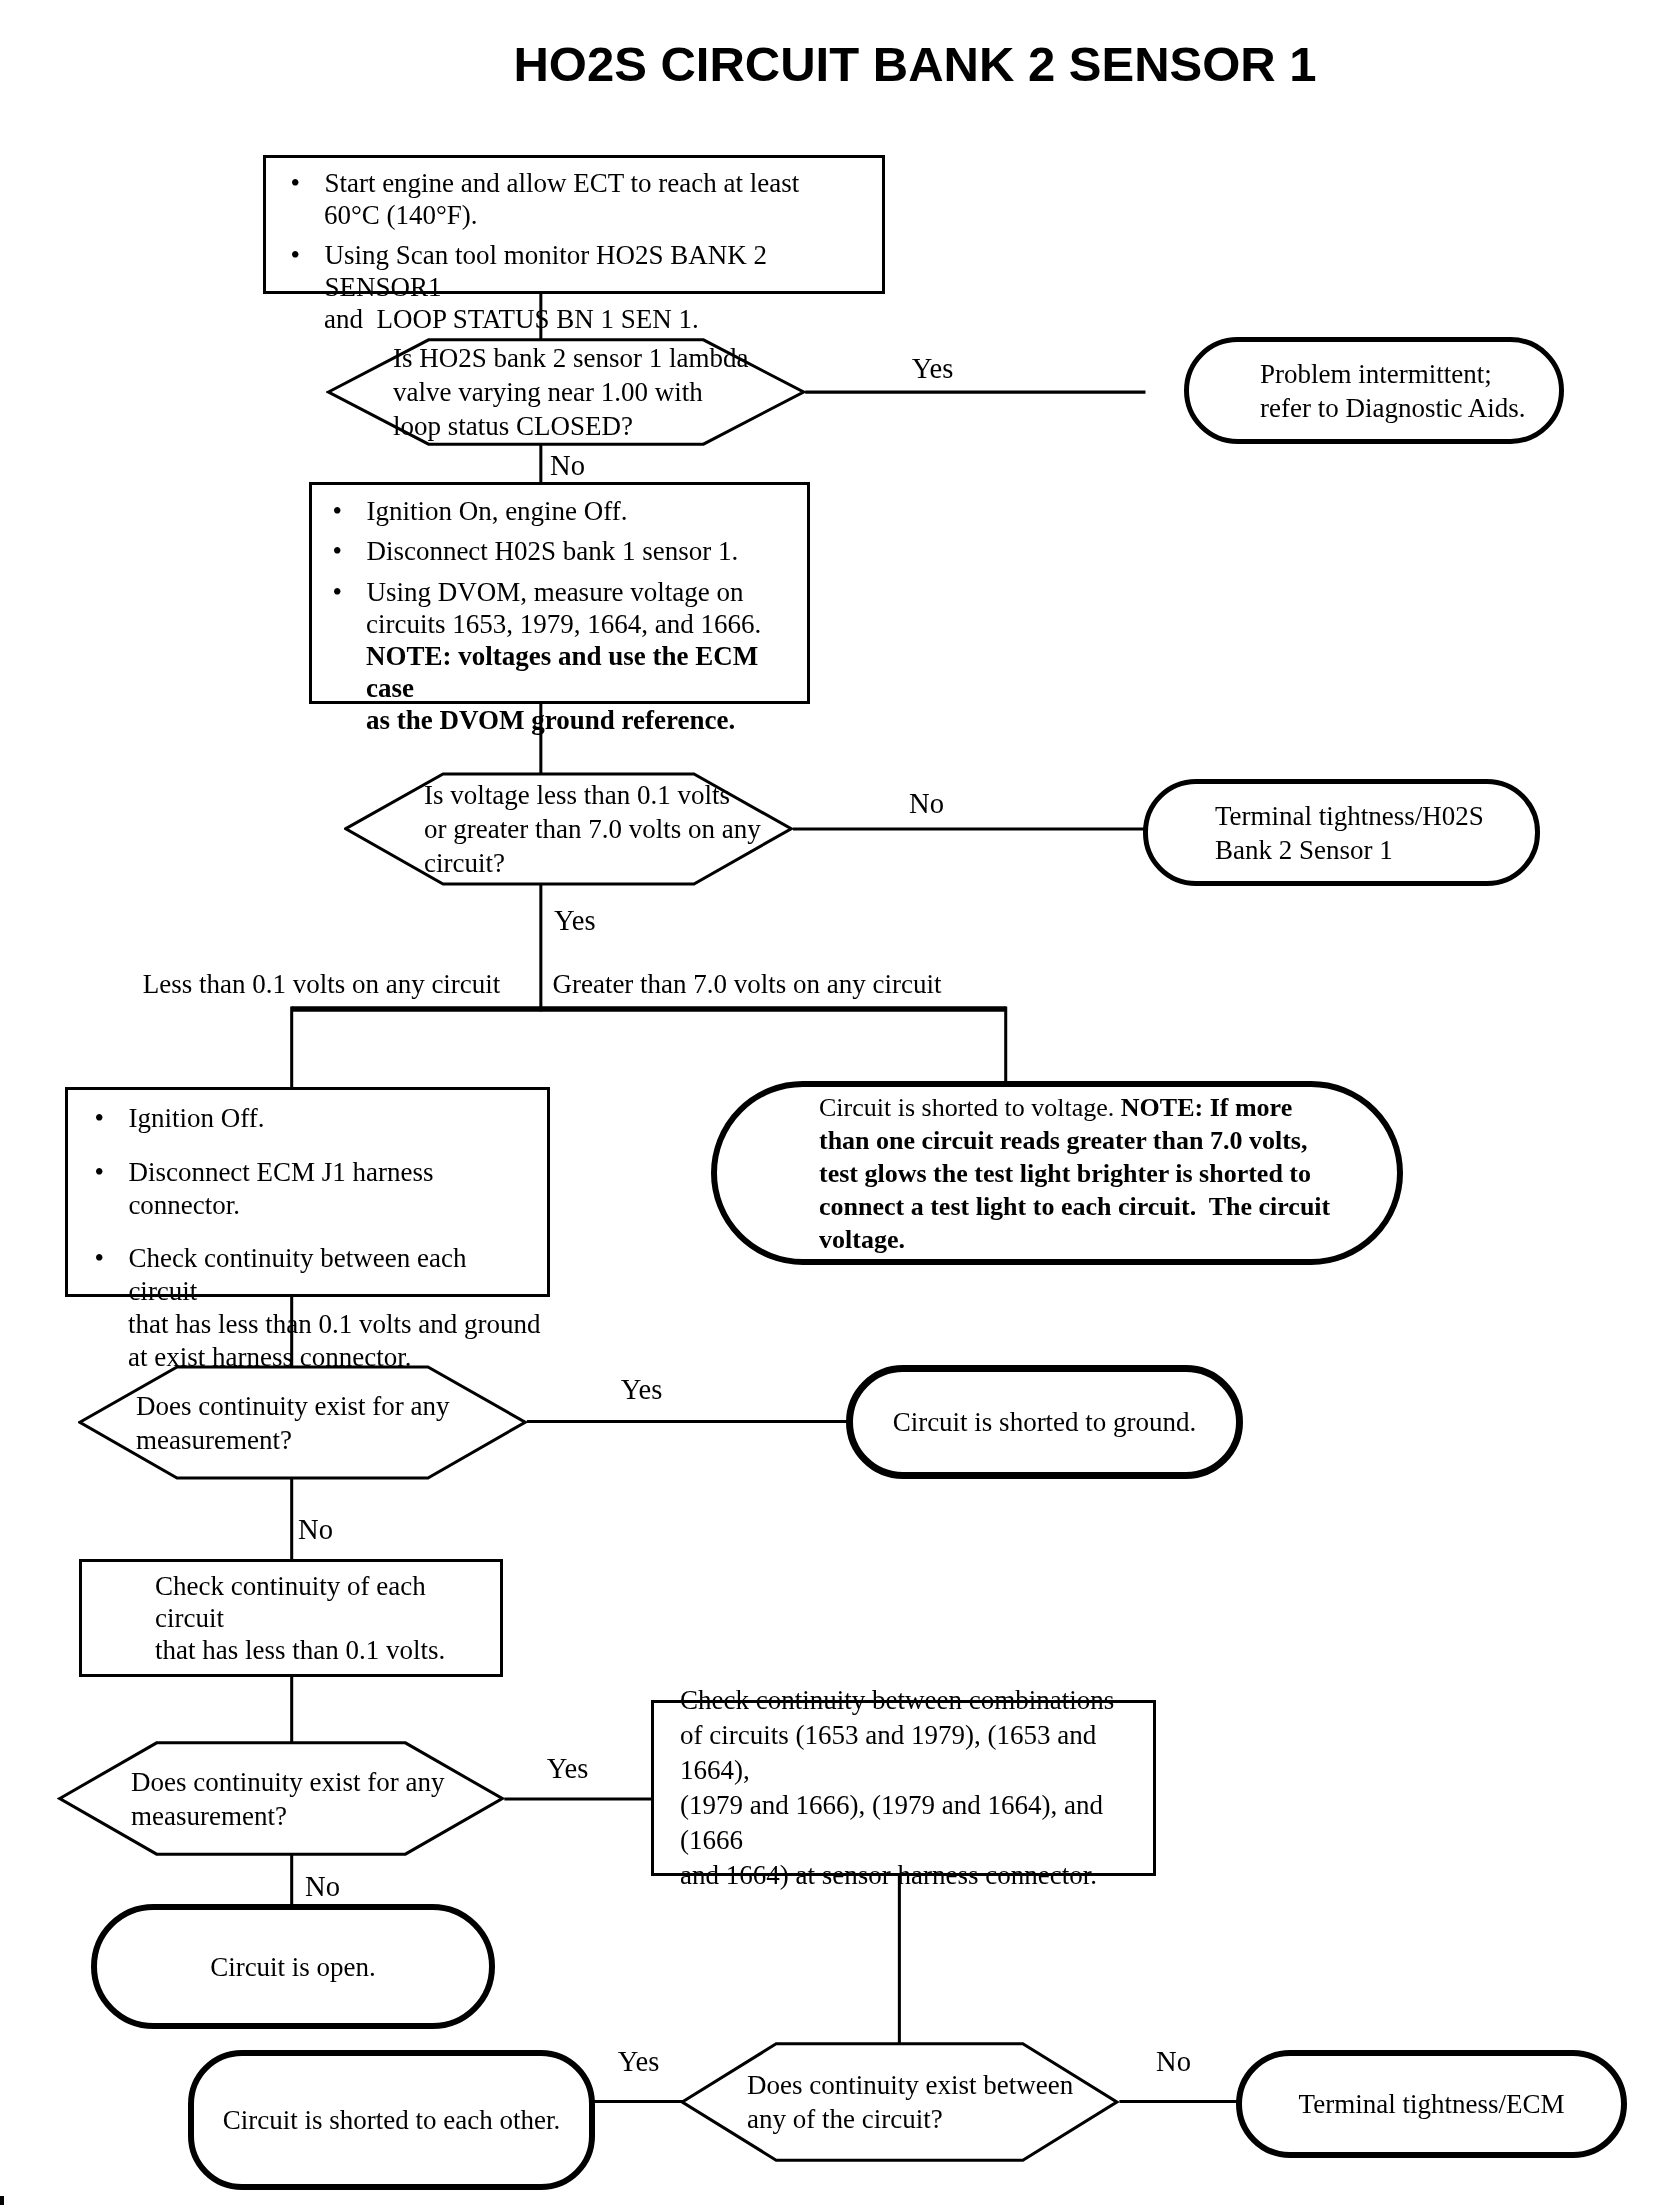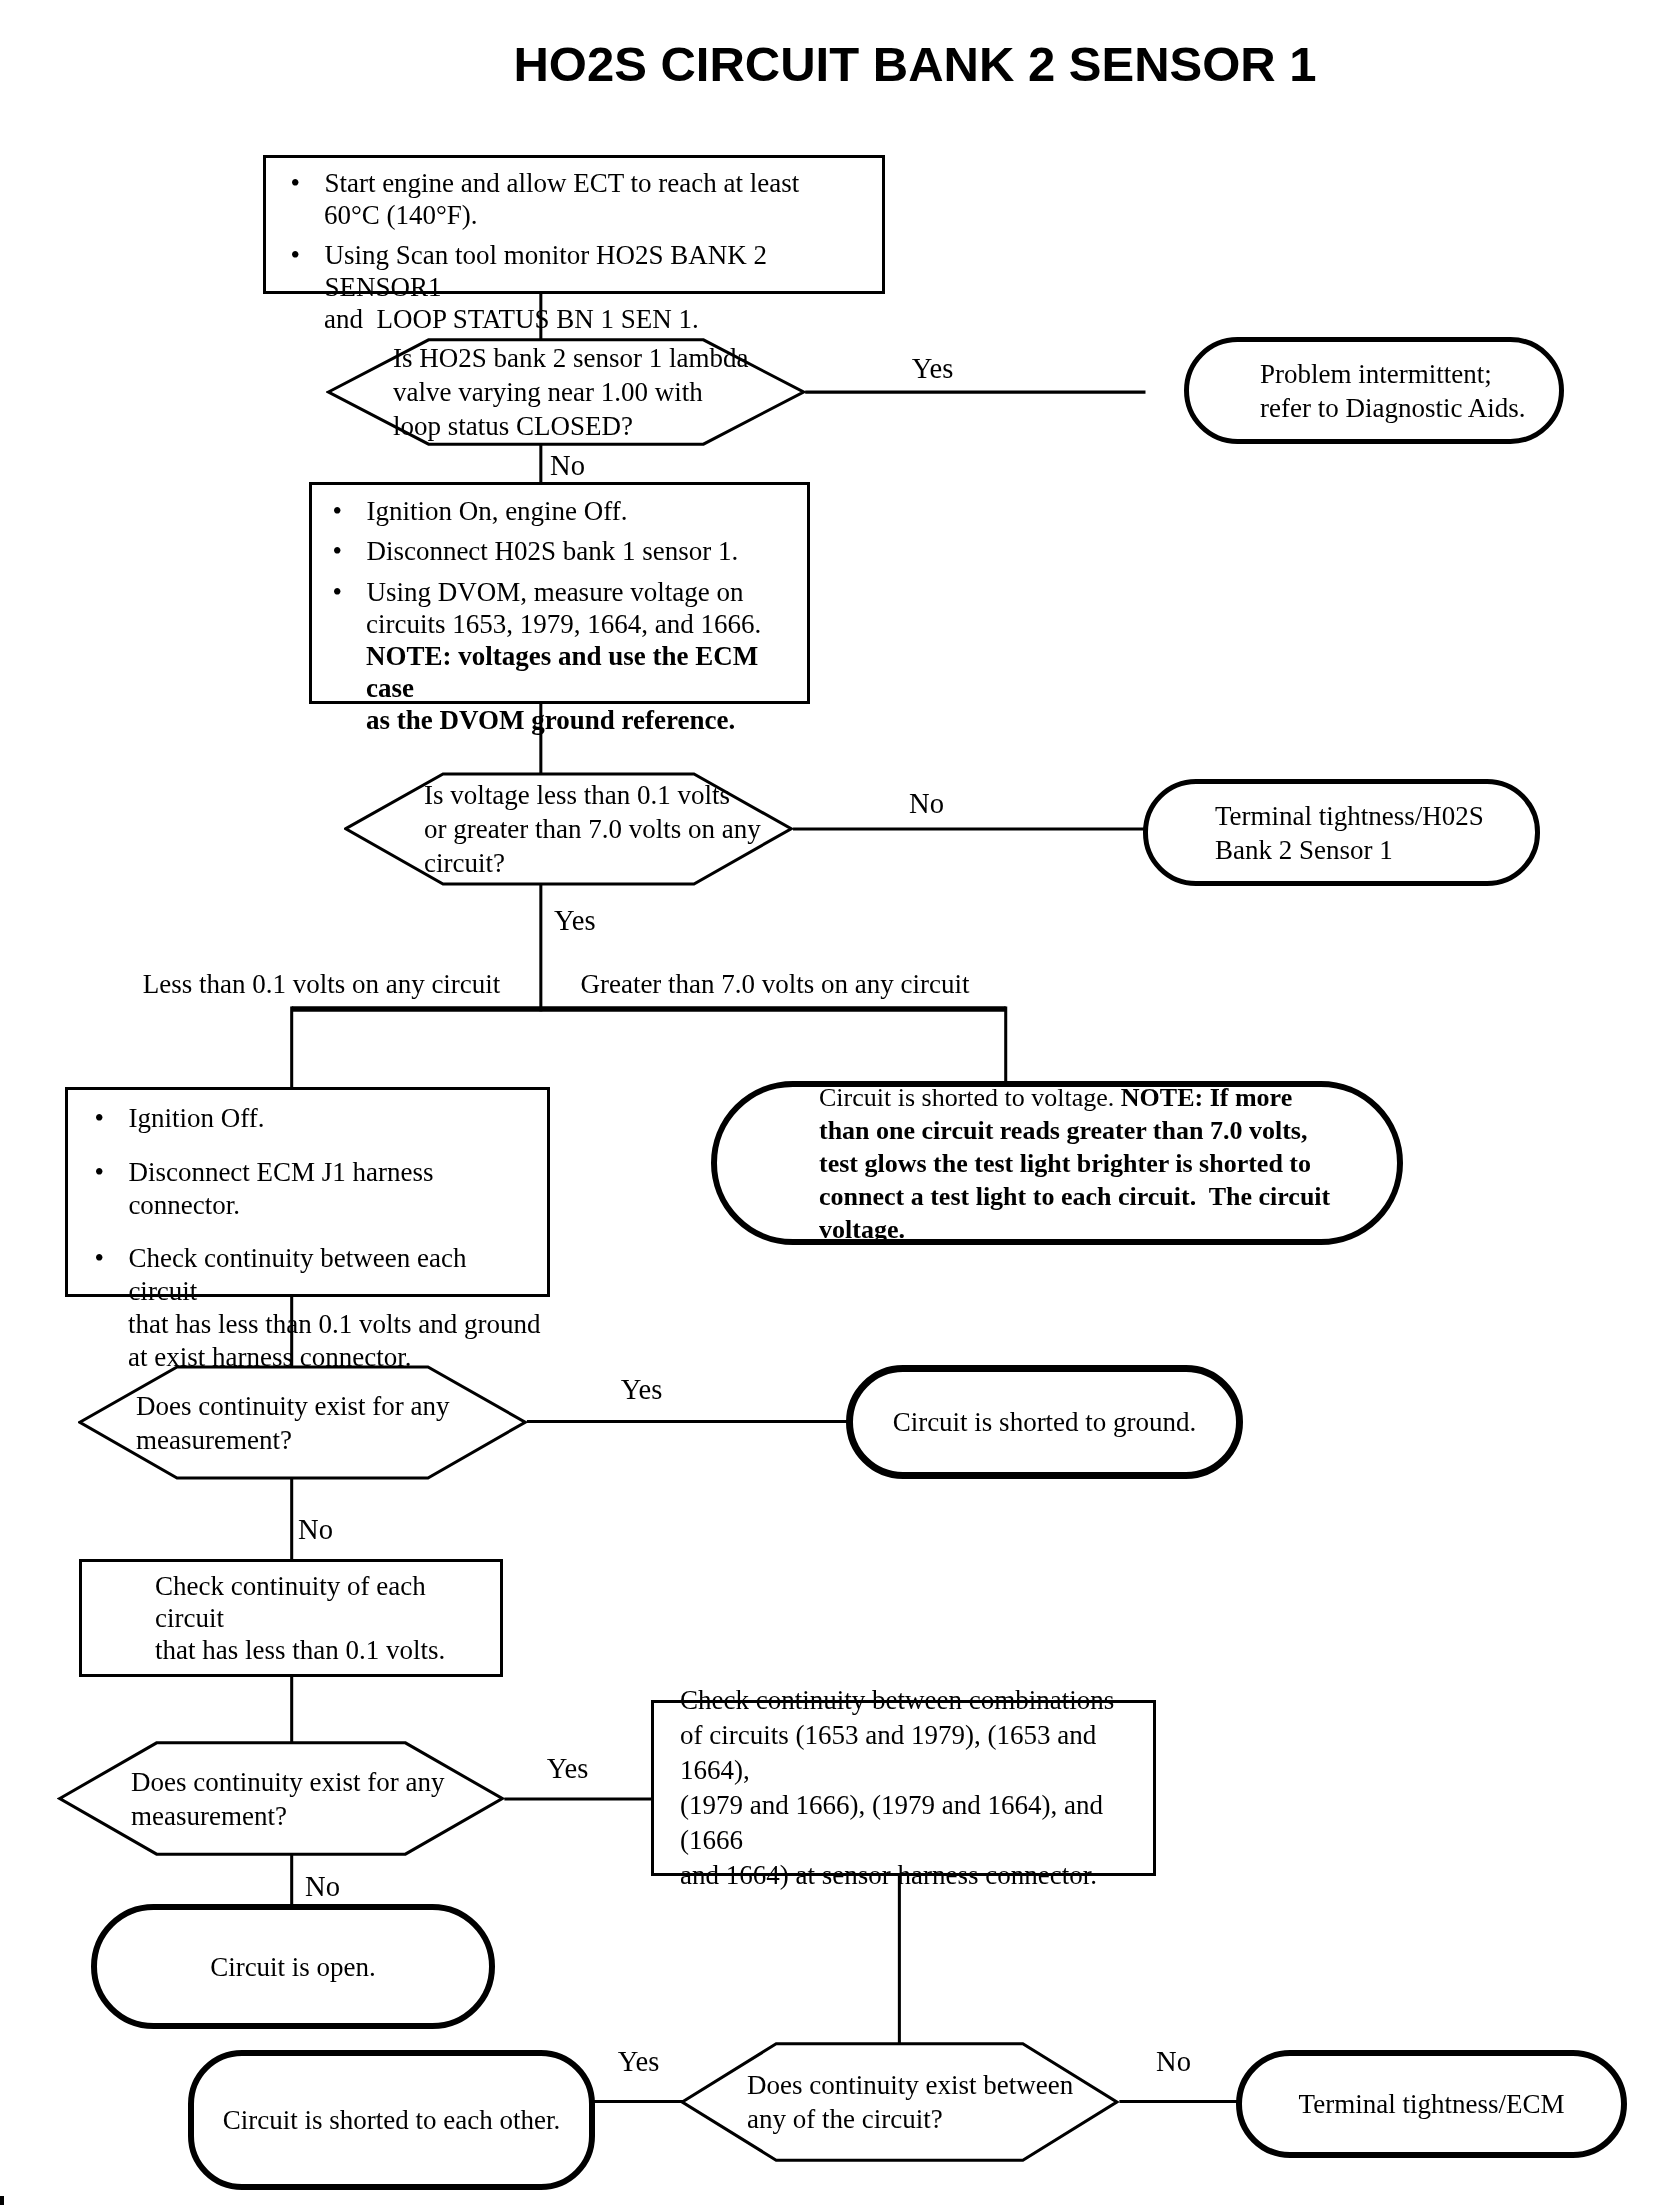--- a/index.html
+++ b/index.html
@@ -147,40 +147,40 @@
   </div>
 
   <div class="oval" style="left:1143px;top:779px;width:397px;height:107px;border-radius:53px;border-width:5.5px;">
     <div class="pad" style="padding-left:67px;">
       <div class="line">Terminal tightness/H02S</div>
       <div class="line">Bank 2 Sensor 1</div>
     </div>
   </div>
 
   <div class="branch-lbl" style="left:142px;top:970px;width:359px;">Less than 0.1 volts on any circuit</div>
-  <div class="branch-lbl" style="left:579px;top:970px;width:392px;">Greater than 7.0 volts on any circuit</div>
+  <div class="branch-lbl" style="left:551px;top:970px;width:392px;">Greater than 7.0 volts on any circuit</div>
 
   <div class="box" style="left:65px;top:1087px;width:485px;height:210px;padding:12px 6px 0 24px;line-height:33px;">
     <div class="line bl">
       <span class="blt">•</span>
       <span>Ignition Off.</span>
     </div>
     <div class="line bl gap2">
       <span class="blt">•</span>
       <span>Disconnect ECM J1 harness connector.</span>
     </div>
     <div class="line bl gap2">
       <span class="blt">•</span>
       <span>Check continuity between each circuit</span>
     </div>
     <div class="line cont">that has less than 0.1 volts and ground</div>
     <div class="line cont">at exist harness connector.</div>
   </div>
 
-  <div class="oval" style="left:711px;top:1081px;width:692px;height:164px;border-radius:92px;font-size:26px;line-height:33px;">
+  <div class="oval" style="left:711px;top:1081px;width:692px;height:184px;border-radius:92px;font-size:26px;line-height:33px;">
     <div class="pad" style="padding-left:102px;padding-right:24px;">
       <div class="line"><span>Circuit is shorted to voltage. </span><span class="bold">NOTE: If more</span></div>
       <div class="line bold">than one circuit reads greater than 7.0 volts,</div>
       <div class="line bold">test glows the test light brighter is shorted to</div>
       <div class="line bold">connect a test light to each circuit.  The circuit</div>
       <div class="line bold">voltage.</div>
     </div>
   </div>
 
   <div class="hex" style="left:78px;top:1365px;width:449px;height:115px;">

